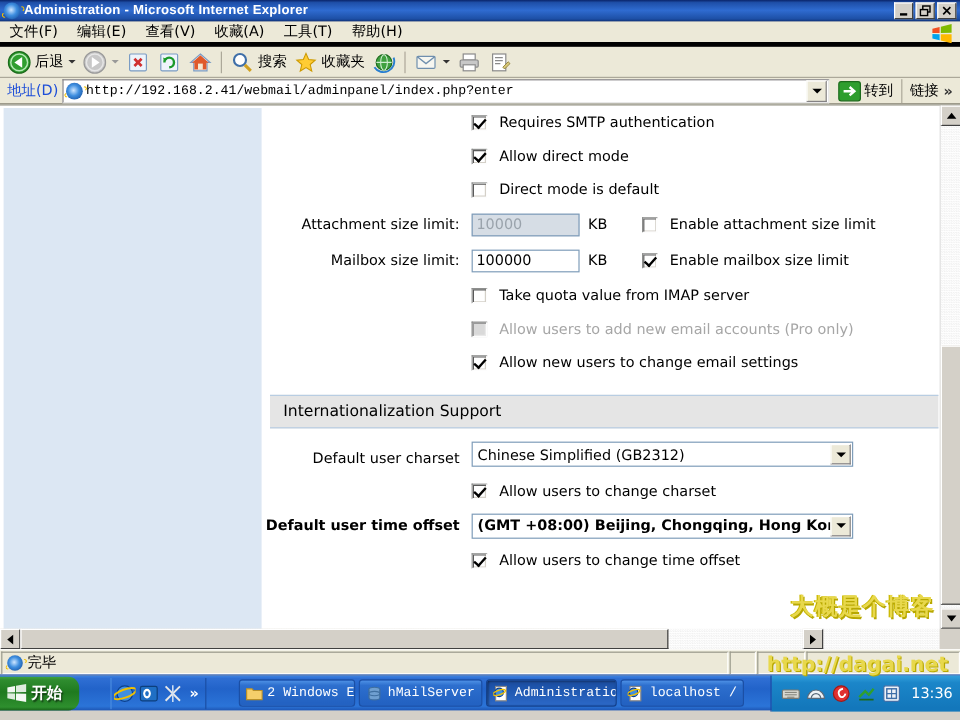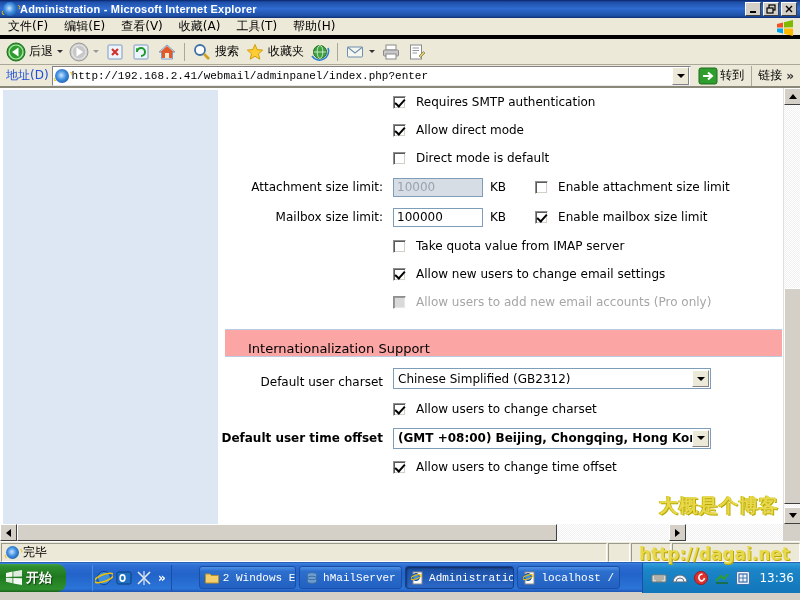--- a/index.html
+++ b/index.html
@@ -198,25 +198,25 @@
     font-family: "DejaVu Sans", sans-serif; font-size: 12px;
     padding: 0 3px;
     outline: none;
   }
   .tinput.ro { background: #d6dde5; color: #9aa3ac; }
   .unit { margin-left: 7px; font-size: 12px; }
 
   .section-head {
     margin: 13px 18px 0 7px;
     height: 28px;
-    background: #fca5a5;
+    background: #e5e5e5;
     border-top: 1px solid #b8cde2;
     border-bottom: 1px solid #b8cde2;
-    display: flex; align-items: flex-end;
-    padding-left: 23px;
+    display: flex; align-items: center;
+    padding-left: 11px;
     font-size: 13px; color: #000;
   }
 
   .sel {
     height: 21px;
     border: 1px solid #7f9db9;
     background: #fff;
     display: flex; align-items: center;
     font-size: 12px; color: #000;
     padding-left: 4px;
@@ -572,27 +572,27 @@
         <span class="cbx-label">Enable mailbox size limit</span>
       </div>
 
       <div class="row">
         <span class="lbl"></span>
         <span class="cbx"></span>
         <span class="cbx-label">Take quota value from IMAP server</span>
       </div>
       <div class="row">
         <span class="lbl"></span>
+        <span class="cbx disabled"></span>
+        <span class="cbx-label disabled">Allow users to add new email accounts (Pro only)</span>
+      </div>
+      <div class="row">
+        <span class="lbl"></span>
         <span class="cbx checked"></span>
         <span class="cbx-label">Allow new users to change email settings</span>
-      </div>
-      <div class="row">
-        <span class="lbl"></span>
-        <span class="cbx disabled"></span>
-        <span class="cbx-label disabled">Allow users to add new email accounts (Pro only)</span>
       </div>
 
       <div class="section-head">
         <span>Internationalization Support</span>
       </div>
 
       <div class="row" style="height:38px;align-items:flex-end;padding-bottom:6px;">
         <span class="lbl">Default user charset</span>
         <span class="sel w1">
           <span class="sel-text">Chinese Simplified (GB2312)</span>

